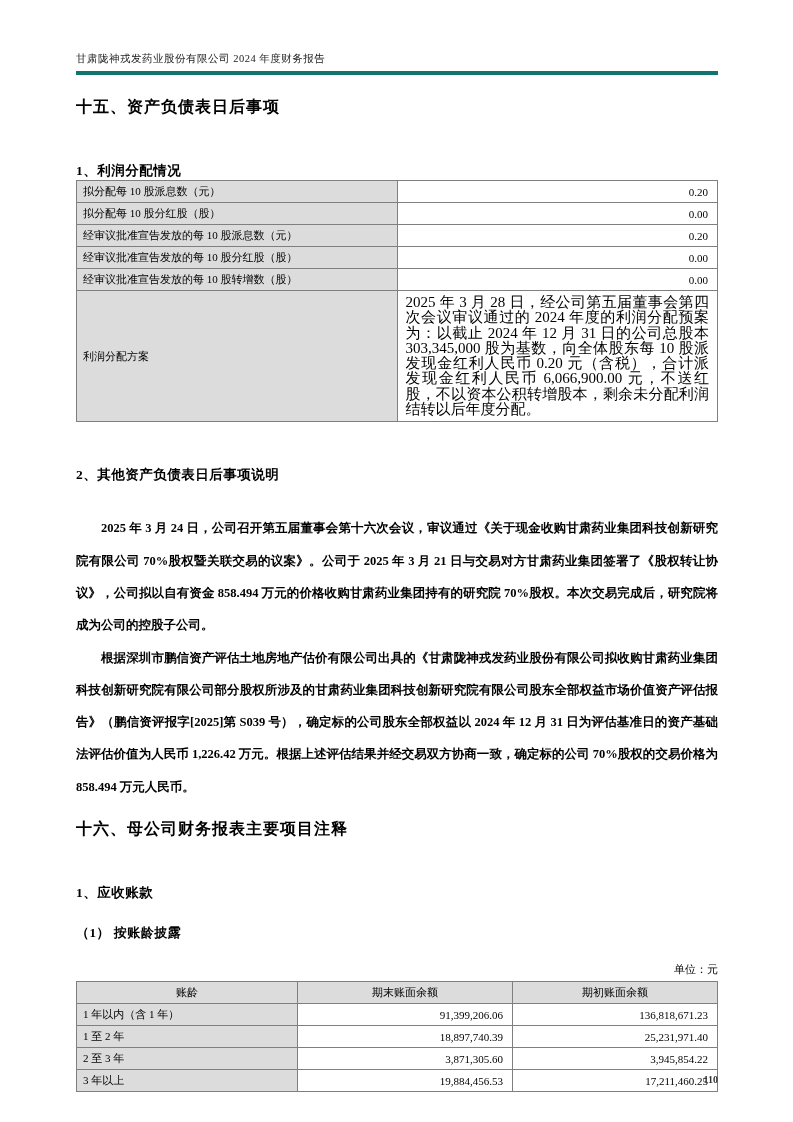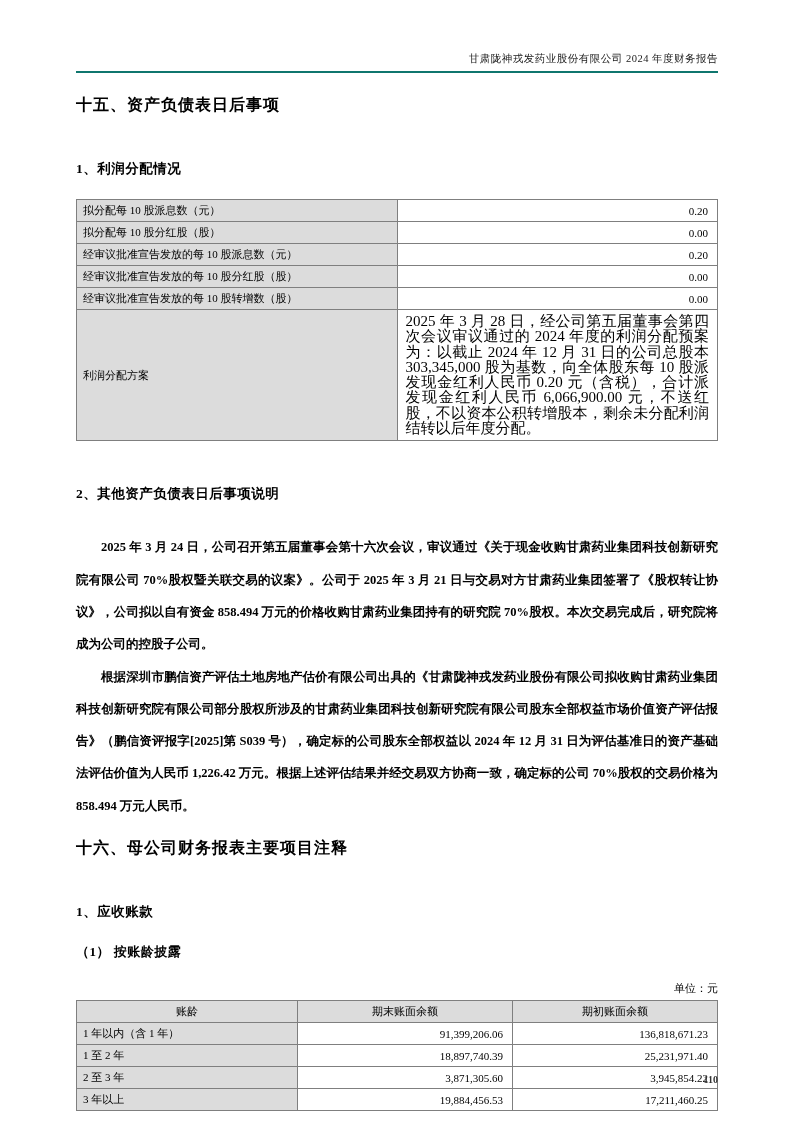--- a/index.html
+++ b/index.html
@@ -9,25 +9,24 @@
     width: 793px;
     height: 1122px;
     margin: 0 auto;
     background: #ffffff;
     padding: 52px 75px 0 76px;
     font-family: "Liberation Serif", "DejaVu Serif", serif;
     color: #000000;
     overflow: hidden;
   }
   .doc-header {
-    text-align: right;
     font-size: 10.5px;
     color: #1a1a1a;
     padding-bottom: 5px;
-    border-bottom: 2px solid #0f766e;
+    border-bottom: 4px solid #0f766e;
     letter-spacing: 0.5px;
   }
   .h-major {
     font-size: 16px;
     font-weight: bold;
     margin-top: 22px;
     letter-spacing: 1px;
   }
   .h-sub {
     font-size: 13.5px;
@@ -46,21 +45,21 @@
     border-collapse: collapse;
     table-layout: fixed;
   }
   td, th {
     border: 1px solid #7f7f7f;
     font-size: 11px;
     font-weight: normal;
     padding: 3px 6px;
     vertical-align: middle;
   }
-  .kv-table { margin-top: 21px; }
+  .kv-table { }
   .kv-table td { height: 22px; }
   .label-cell {
     background: #dcdcdc;
     width: 50%;
     text-align: left;
   }
   .value-cell {
     background: #ffffff;
     text-align: right;
     padding-right: 9px;

